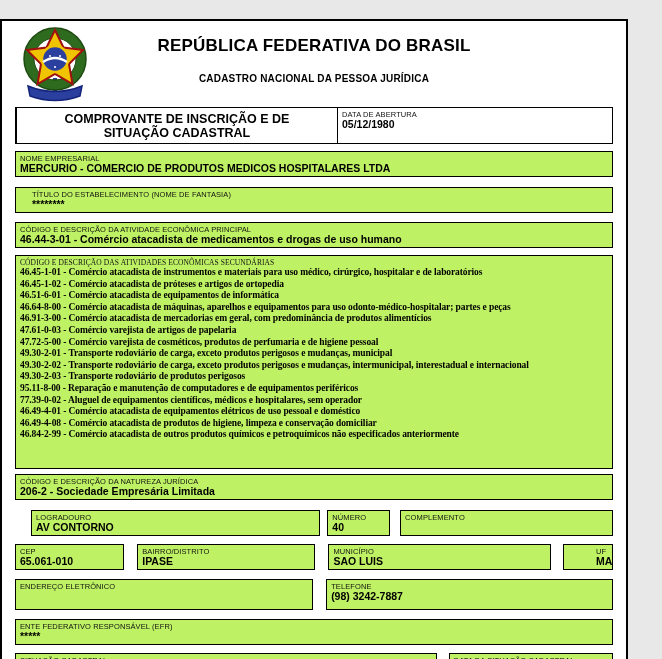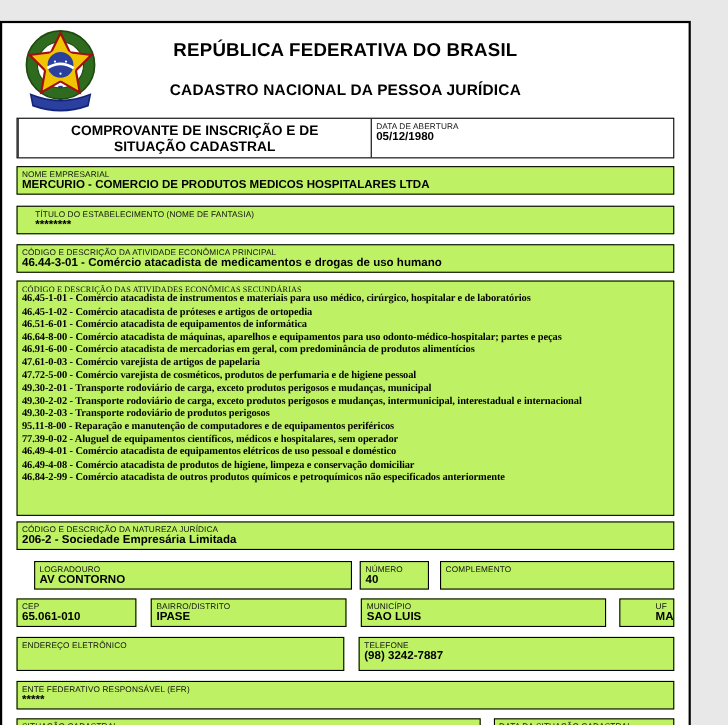--- a/index.html
+++ b/index.html
@@ -7,21 +7,21 @@
   body { font-family:"Liberation Sans", sans-serif; color:#000; }
   .page {
     position:relative; width:628px; height:659px;
     background:#fff; border:2px solid #000; overflow:hidden;margin-top:19px;
   }
   
   .doc-header { position:relative; height:86px; }
   .arms { position:absolute; left:12px; top:5px; width:82px; height:76px; }
   .titles { text-align:center; padding-top:15px; }
   .t1 { font-size:17px; font-weight:bold; letter-spacing:.2px; }
-  .t2 { font-size:14px; font-weight:bold; margin-top:17px; letter-spacing:.2px; }
+  .t2 { font-size:10px; font-weight:bold; margin-top:17px; letter-spacing:.2px; }
   
   .content { padding:0 13px; }
   .lbl { font-size:7.5px; line-height:9px; color:#111; letter-spacing:.1px; white-space:nowrap; }
   .val { font-size:10.5px; font-weight:bold; line-height:11px; min-height:11px; }
   .box { border:1.5px solid #000; padding:2px 4px 2px; background:#bef264; }
   .row { display:flex; align-items:stretch; }
   
   .id-row { border:1.5px solid #000; height:37px; margin-top:0; display:flex; }
   .id-row .cell { padding:2px 4px; }
   .c1 { width:155px; }
@@ -101,21 +101,21 @@
       <div class="val">46.44-3-01 - Comércio atacadista de medicamentos e drogas de uso humano</div>
     </div>
 
     <div class="box sec-box mt7">
       <div class="lbl">CÓDIGO E DESCRIÇÃO DAS ATIVIDADES ECONÔMICAS SECUNDÁRIAS</div>
       <div class="sec-items">
         <div class="val">46.45-1-01 - Comércio atacadista de instrumentos e materiais para uso médico, cirúrgico, hospitalar e de laboratórios</div>
         <div class="val">46.45-1-02 - Comércio atacadista de próteses e artigos de ortopedia</div>
         <div class="val">46.51-6-01 - Comércio atacadista de equipamentos de informática</div>
         <div class="val">46.64-8-00 - Comércio atacadista de máquinas, aparelhos e equipamentos para uso odonto-médico-hospitalar; partes e peças</div>
-        <div class="val">46.91-6-00 - Comércio atacadista de mercadorias em geral, com predominância de produtos alimentícios</div>
+        <div class="val">46.91-3-00 - Comércio atacadista de mercadorias em geral, com predominância de produtos alimentícios</div>
         <div class="val">47.61-0-03 - Comércio varejista de artigos de papelaria</div>
         <div class="val">47.72-5-00 - Comércio varejista de cosméticos, produtos de perfumaria e de higiene pessoal</div>
         <div class="val">49.30-2-01 - Transporte rodoviário de carga, exceto produtos perigosos e mudanças, municipal</div>
         <div class="val">49.30-2-02 - Transporte rodoviário de carga, exceto produtos perigosos e mudanças, intermunicipal, interestadual e internacional</div>
         <div class="val">49.30-2-03 - Transporte rodoviário de produtos perigosos</div>
         <div class="val">95.11-8-00 - Reparação e manutenção de computadores e de equipamentos periféricos</div>
         <div class="val">77.39-0-02 - Aluguel de equipamentos científicos, médicos e hospitalares, sem operador</div>
         <div class="val">46.49-4-01 - Comércio atacadista de equipamentos elétricos de uso pessoal e doméstico</div>
         <div class="val">46.49-4-08 - Comércio atacadista de produtos de higiene, limpeza e conservação domiciliar</div>
         <div class="val">46.84-2-99 - Comércio atacadista de outros produtos químicos e petroquímicos não especificados anteriormente</div>

